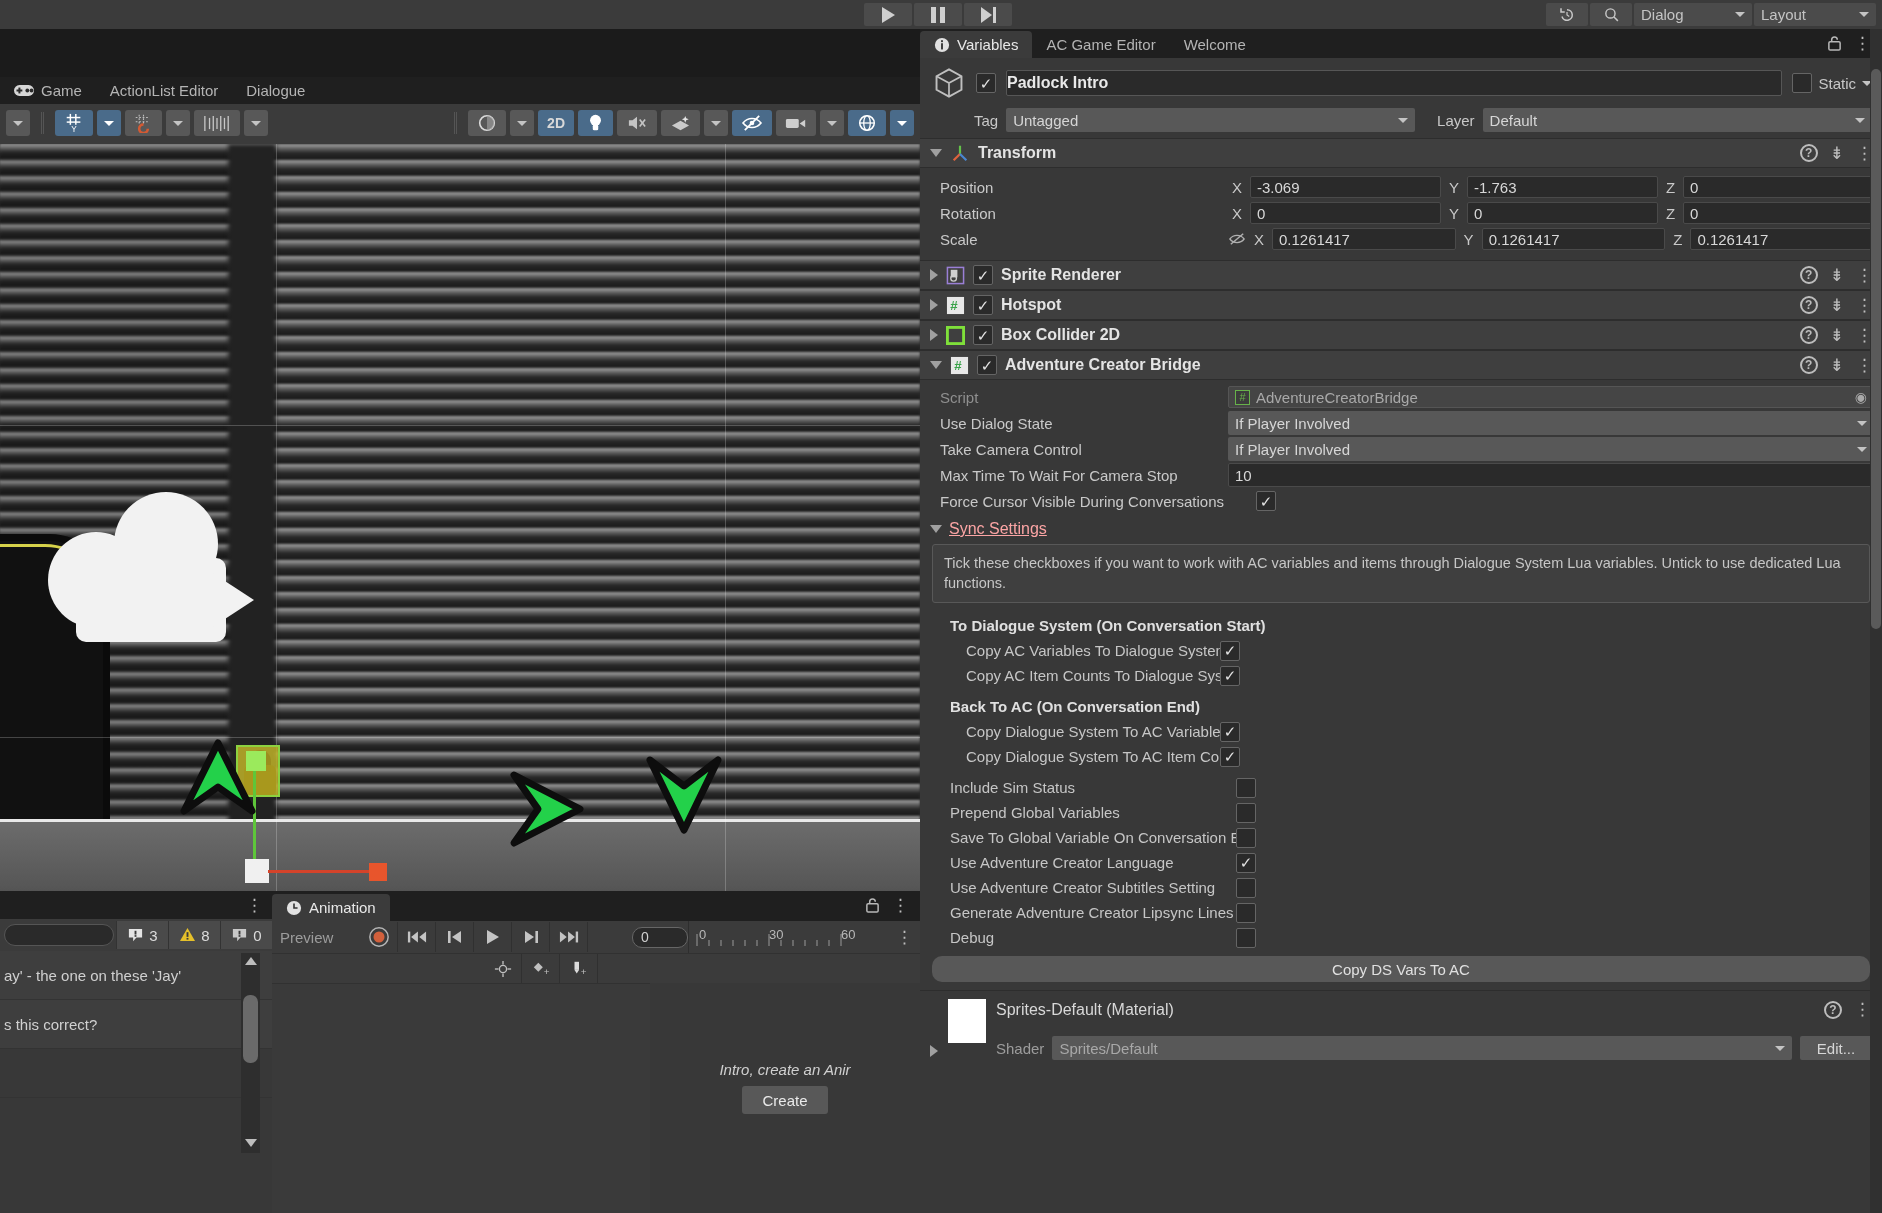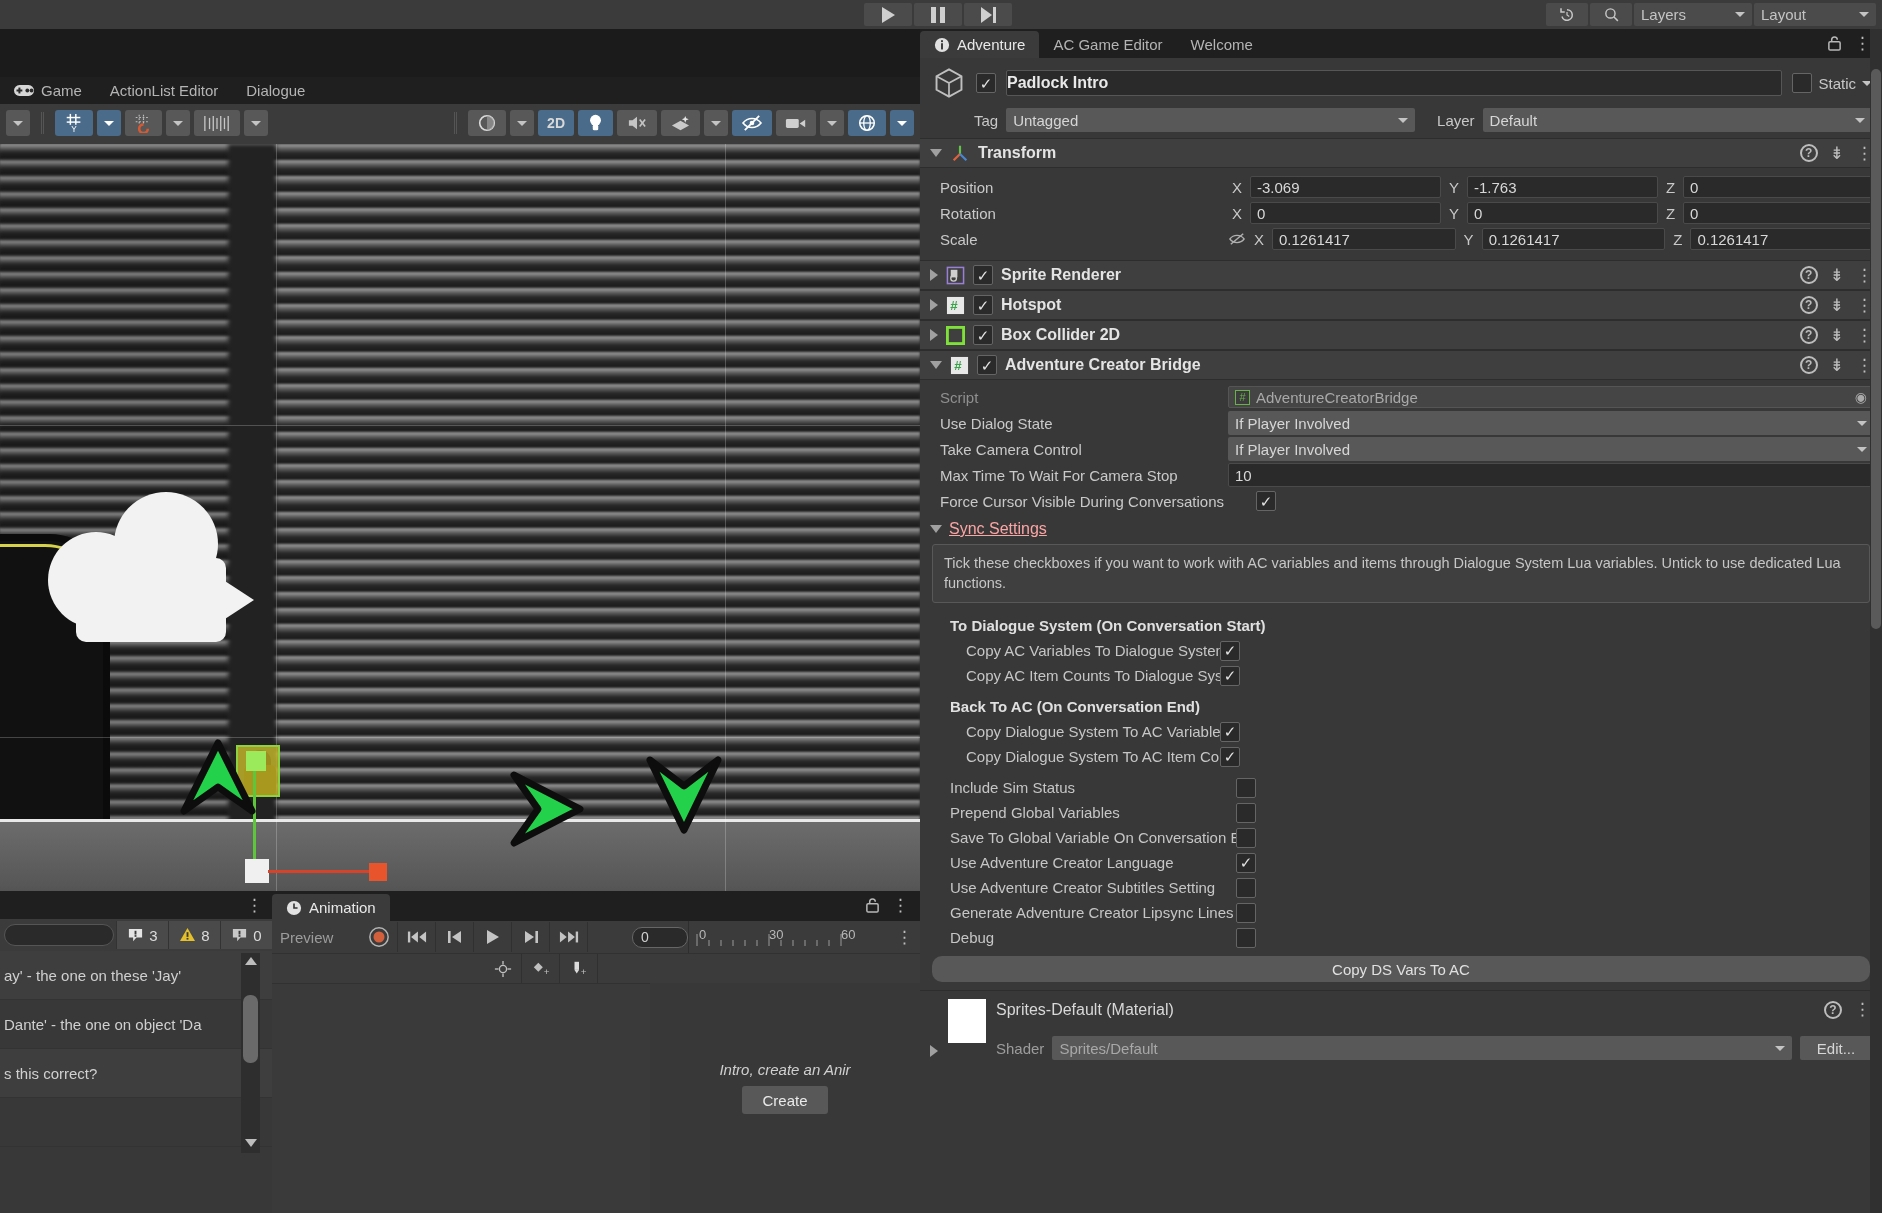--- a/index.html
+++ b/index.html
@@ -212,21 +212,21 @@
           <path d="M12 8v4l3 2" fill="none" stroke="#c8c8c8" stroke-width="1.6"></path>
         </svg>
       </div>
       <div class="tb-btn sm">
         <svg width="17" height="17" viewBox="0 0 24 24">
           <circle cx="10.5" cy="10.5" r="6.5" fill="none" stroke="#c8c8c8" stroke-width="2"></circle>
           <line x1="15.5" y1="15.5" x2="21" y2="21" stroke="#c8c8c8" stroke-width="2"></line>
         </svg>
       </div>
       <div class="tb-drop" style="width:118px">
-        <span class="lbl">Layers</span>
+        <span class="lbl">Dialog</span>
         <span class="caret"></span>
       </div>
       <div class="tb-drop" style="width:122px">
         <span class="lbl">Layout</span>
         <span class="caret"></span>
       </div>
     </div>
   </div>
 
   <div class="scene-panel">
@@ -420,21 +420,21 @@
   </div>
 
   <div class="insp">
     <div class="insp-tabbar">
       <div class="tab active">
         <svg width="16" height="16" viewBox="0 0 18 18">
           <circle cx="9" cy="9" r="8" fill="#e0e0e0"></circle>
           <rect x="8" y="7" width="2" height="7" fill="#2b2b2b"></rect>
           <rect x="8" y="3.6" width="2" height="2.2" fill="#2b2b2b"></rect>
         </svg>
-        <span>Adventure</span>
+        <span>Variables</span>
       </div>
       <div class="tab">
         <span>AC Game Editor</span>
       </div>
       <div class="tab">
         <span>Welcome</span>
       </div>
       <div style="margin-left:auto; display:flex; align-items:center; gap:12px; padding:0 10px 4px 0;">
         <svg width="15" height="17" viewBox="0 0 16 18">
           <rect x="2" y="7" width="12" height="9" rx="1.4" fill="none" stroke="#b8b8b8" stroke-width="1.6"></rect>
@@ -766,23 +766,20 @@
           <rect x="8" y="4" width="2" height="4" fill="#3a3a3a"></rect>
             <rect x="8" y="8.6" width="2" height="1.8" fill="#3a3a3a"></rect>
         </svg>
         <span>0</span>
       </div>
     </div>
     <div class="con-list">
       <div class="con-item alt">
         <span>ay' - the one on these 'Jay'</span>
       </div>
-      <div class="con-item">
-        <span>Dante' - the one on object 'Da</span>
-      </div>
       <div class="con-item alt">
         <span>s this correct?</span>
       </div>
       <div class="con-item"></div>
     </div>
     <div class="con-scroll">
       <div style="position:absolute; left:4px; top:4px; width:0;height:0;
         border-left:6px solid transparent;border-right:6px solid transparent;border-bottom:8px solid #bdbdbd;"></div>
       <div style="position:absolute; left:2px; top:42px; width:15px; height:68px; background:#6a6a6a; border-radius:7px;"></div>
       <div style="position:absolute; left:4px; bottom:6px; width:0;height:0;

